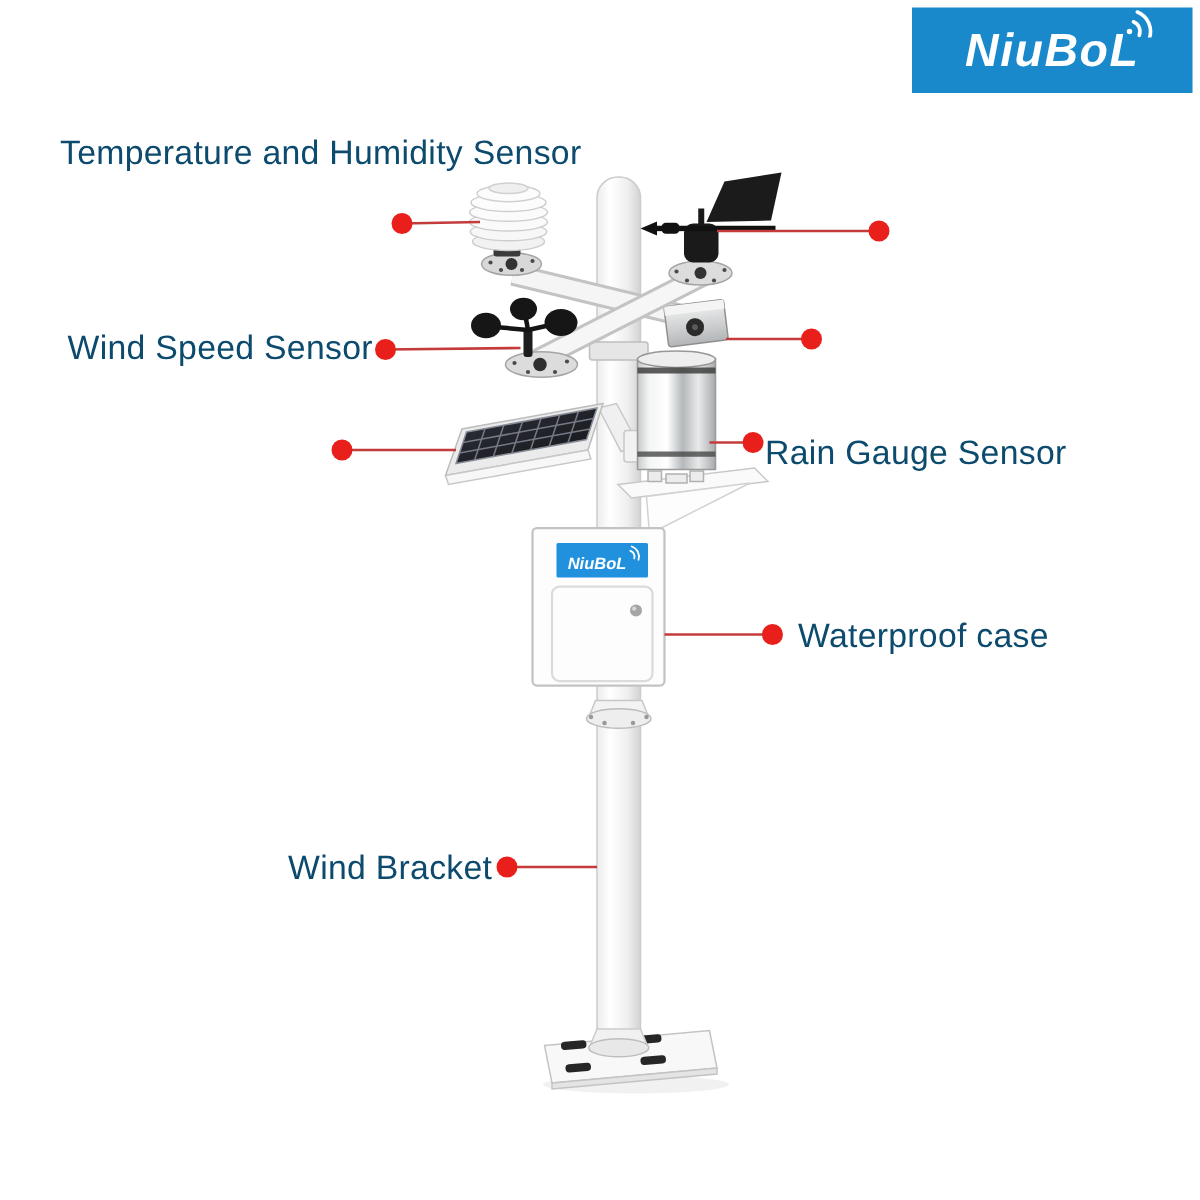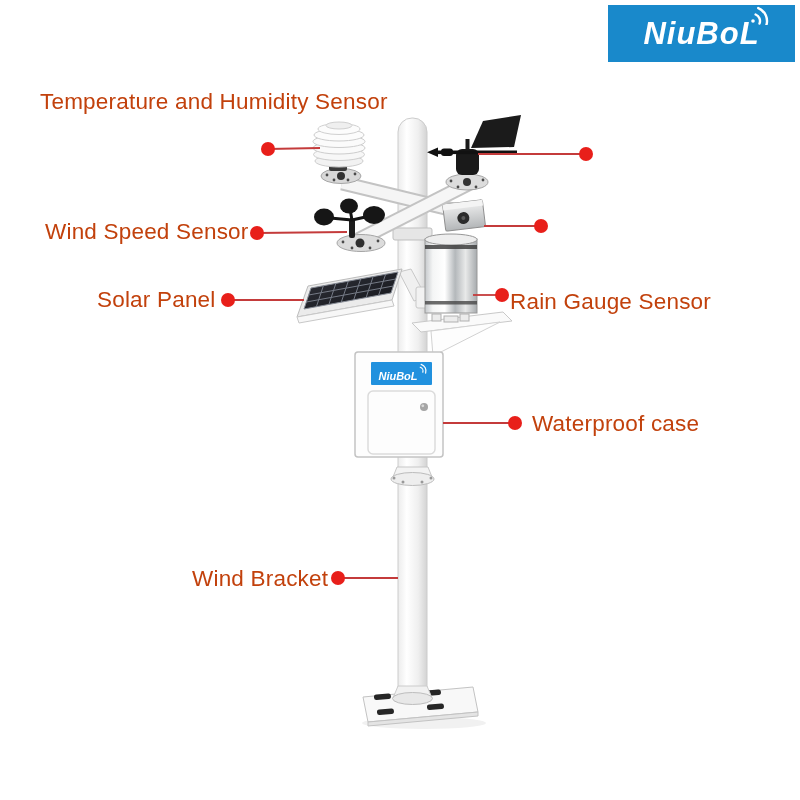--- a/index.html
+++ b/index.html
@@ -2,21 +2,21 @@
 <html><head>
 <meta charset="utf-8">
 <style>
   html,body{margin:0;padding:0;background:#ffffff;}
   .canvas{
     position:relative;width:800px;height:800px;background:#ffffff;overflow:hidden;
     font-family:"Liberation Sans",sans-serif;
   }
   .illus{position:absolute;left:0;top:0;}
   .label{
-    position:absolute;font-size:22.5px;line-height:27px;color:#c2410c;
+    position:absolute;font-size:22.5px;line-height:27px;color:#0c4a6e;
     white-space:nowrap;letter-spacing:0.2px;
   }
   .logo{
     position:absolute;left:608px;top:5px;width:187px;height:57px;background:#1989cb;
     display:flex;align-items:center;justify-content:center;
   }
   .logo-inner{position:relative;display:inline-block;}
   .logo-text{
     color:#ffffff;font-weight:bold;font-style:italic;font-size:31px;letter-spacing:1px;
   }
@@ -229,18 +229,17 @@
           <path d="M5,11 A7,7 0 0 1 12,18"></path>
           <path d="M5,4 A14,14 0 0 1 19,18"></path>
         </g>
         <circle cx="5" cy="18" r="1.8" fill="#ffffff"></circle>
       </svg>
     </span>
   </div>
 
   <div class="label" style="left:40px;top:88px;">Temperature and Humidity Sensor</div>
   <div class="label" style="left:45px;top:218px;text-align:right;">Wind Speed Sensor</div>
-  <div class="label" style="left:97px;top:286px;">Solar Panel</div>
   <div class="label" style="left:510px;top:288px;">Rain Gauge Sensor</div>
   <div class="label" style="left:532px;top:410px;">Waterproof case</div>
   <div class="label" style="left:192px;top:565px;">Wind Bracket</div>
 
 </div>
 
 </body></html>

